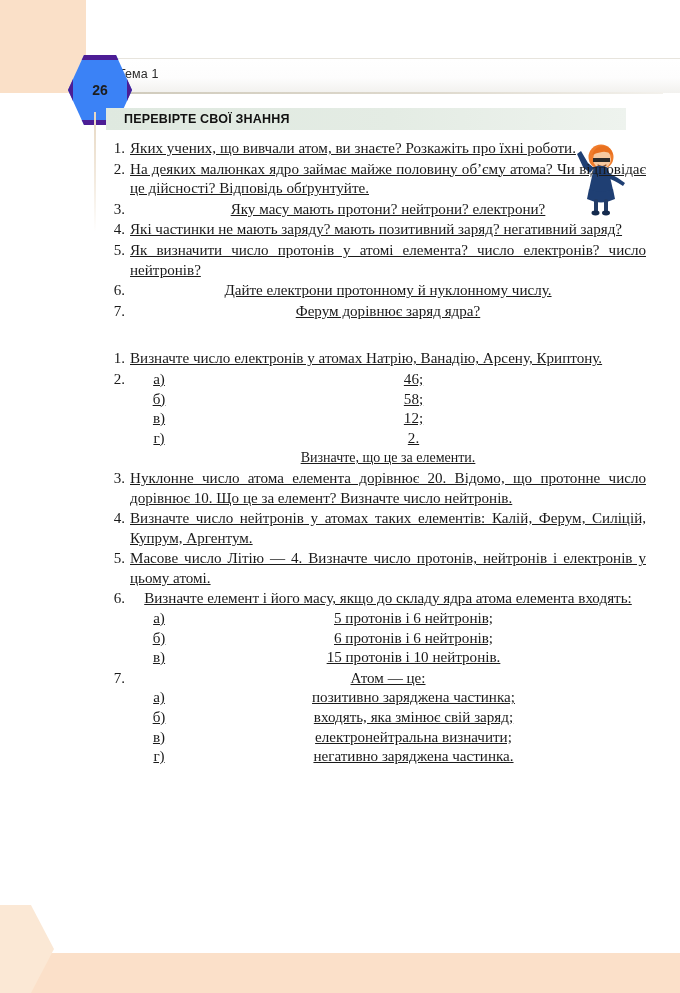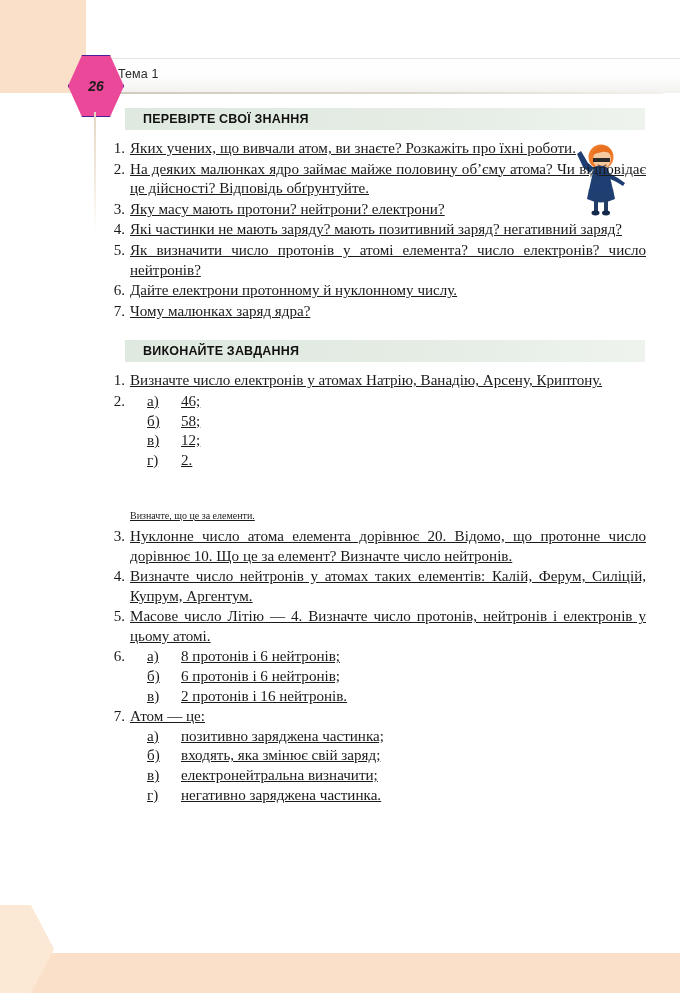--- a/index.html
+++ b/index.html
@@ -86,27 +86,26 @@
     color: #2b2b2b;
     letter-spacing: 0.1px;
   }
 
   .page-hex {
     position: absolute;
     left: 68px;
     top: 55px;
     width: 54px;
     height: 60px;
-    background: #ec4899;
-    border: 1px solid #4c1d95;
+    background: #3b82f6;
+    border: 5px solid #4c1d95;
     clip-path: polygon(25% 0%, 75% 0%, 100% 50%, 75% 100%, 25% 100%, 0% 50%);
     display: flex;
     align-items: center;
     justify-content: center;
-    font-style: italic;
   }
   .page-hex span {
     font-family: "Liberation Sans", "DejaVu Sans", sans-serif;
     font-size: 14px;
     font-weight: 700;
     color: #1d1d1d;
   }
   .hex-stem {
     position: absolute;
     left: 94px;
@@ -125,21 +124,20 @@
   }
 
   .section-heading {
     background: linear-gradient(to right, #dfe9e0 0%, #e4ece4 55%, #eef3ee 100%);
     height: 22px;
     display: flex;
     align-items: center;
     padding-left: 18px;
     box-sizing: border-box;
     width: 520px;
-    margin-left: 19px;
   }
   .section-heading .label {
     font-family: "Liberation Sans", "DejaVu Sans", sans-serif;
     font-size: 12.5px;
     font-weight: 700;
     letter-spacing: 0.2px;
     color: #111111;
   }
 
   .qlist {
@@ -161,21 +159,21 @@
     padding-right: 5px;
     box-sizing: border-box;
   }
   .qtext {
     flex: 1 1 auto;
     text-align: justify;
     text-justify: inter-word;
     hyphens: manual;
     text-decoration: underline;
   }
-  .qtext.noj { text-align: left; }
+  .qtext.noj { text-align: center; }
 
   .sublist {
     margin: 0;
     padding: 0;
     list-style: none;
   }
   .subitem {
     display: flex;
     align-items: flex-start;
     font-size: 15.1px;
@@ -183,23 +181,22 @@
     padding-left: 17px;
   }
   .subletter {
     flex: 0 0 auto;
     width: 24px;
   }
   .subtext { flex: 1 1 auto; margin-left: 10px; }
 
   .trailing {
     padding-left: 0;
-    font-size: 10px;
+    font-size: 14px;
     line-height: 19.6px;
-    margin-top: 36px;
   }
 
   .gap-1 { height: 18px; }
 
   
   .mascot {
     position: absolute;
     left: 568px;
     top: 143px;
     width: 62px;
@@ -278,29 +275,26 @@
       <li class="qitem">
         <span class="qnum">5.</span>
         <span class="qtext">Як визначити число протонів у атомі елемента? число електро­нів? число нейтронів?</span>
       </li>
       <li class="qitem">
         <span class="qnum">6.</span>
         <span class="qtext noj">Дайте електрони протонному й нуклонному числу.</span>
       </li>
       <li class="qitem">
         <span class="qnum">7.</span>
-        <span class="qtext noj">Чому малюнках заряд ядра?</span>
+        <span class="qtext noj">Ферум дорівнює заряд ядра?</span>
       </li>
     </ul>
 
     <div class="gap-1"></div>
 
-    <div class="section-heading">
-      <span class="label">ВИКОНАЙТЕ ЗАВДАННЯ</span>
-    </div>
     <ul class="qlist">
 
       <li class="qitem">
         <span class="qnum">1.</span>
         <span class="qtext">Визначте число електронів у атомах Натрію, Ванадію, Арсену, Криптону.</span>
       </li>
 
       <li class="qitem">
         <span class="qnum">2.</span>
         <span class="qtext noj">
@@ -337,32 +331,33 @@
       </li>
 
       <li class="qitem">
         <span class="qnum">5.</span>
         <span class="qtext">Масове число Літію — 4. Визначте число протонів, нейтронів і електронів у цьому атомі.</span>
       </li>
 
       <li class="qitem">
         <span class="qnum">6.</span>
         <span class="qtext noj">
+          <span class="stem-justify">Визначте елемент і його масу, якщо до складу ядра атома еле­мента входять:</span>
           <ul class="sublist">
             <li class="subitem">
               <span class="subletter">а)</span>
-              <span class="subtext">8 протонів і 6 нейтронів;</span>
+              <span class="subtext">5 протонів і 6 нейтронів;</span>
             </li>
             <li class="subitem">
               <span class="subletter">б)</span>
               <span class="subtext">6 протонів і 6 нейтронів;</span>
             </li>
             <li class="subitem">
               <span class="subletter">в)</span>
-              <span class="subtext">2 протонів і 16 нейтронів.</span>
+              <span class="subtext">15 протонів і 10 нейтронів.</span>
             </li>
           </ul>
         </span>
       </li>
 
       <li class="qitem">
         <span class="qnum">7.</span>
         <span class="qtext noj">
           <span>Атом — це:</span>
           <ul class="sublist">

